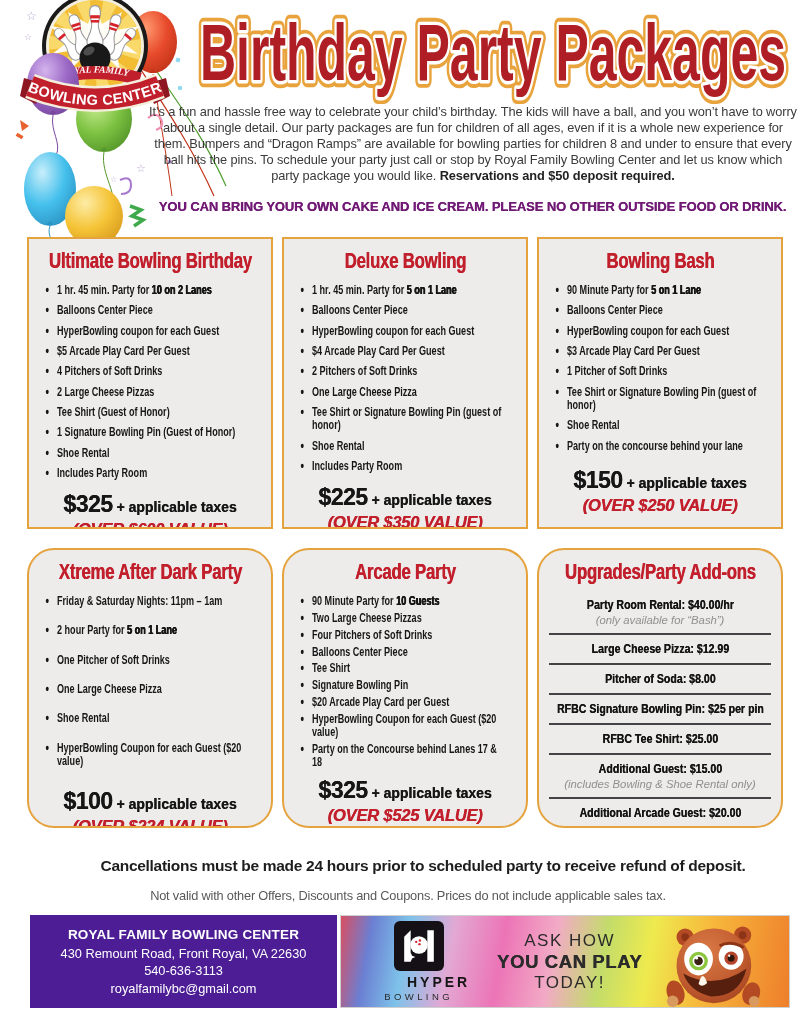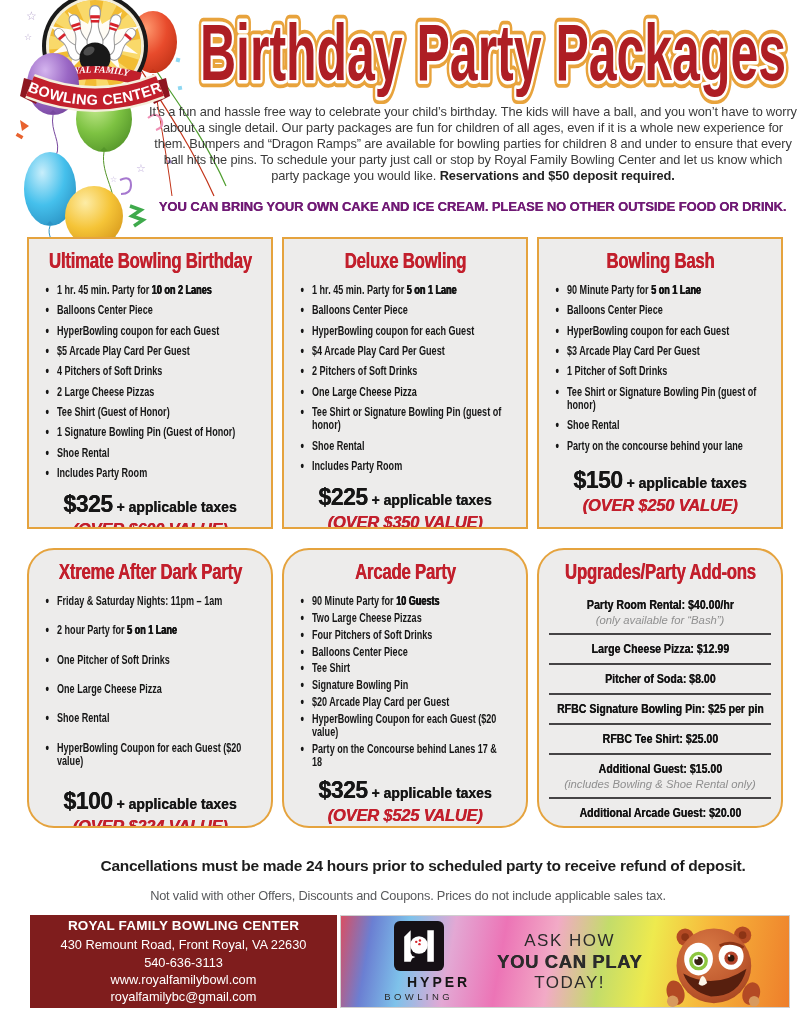--- a/index.html
+++ b/index.html
@@ -56,21 +56,21 @@
   
   .deposit1{position:absolute;left:0;top:836px;width:100%;text-align:center;
             font-size:15.5px;font-weight:700;color:#1d1d1d;letter-spacing:-0.2px;}
   .deposit2{position:absolute;left:0;top:857px;width:100%;text-align:center;
             font-size:15.5px;font-weight:700;color:#1d1d1d;letter-spacing:-0.3px;padding-left:23px;}
   .disclaimer{position:absolute;left:0;top:888px;width:100%;text-align:center;
               font-size:12.8px;color:#58595b;letter-spacing:-0.2px;padding-left:8px;}
 
   
   .footer{position:absolute;left:30px;top:915px;width:760px;height:93px;display:flex;}
-  .f-black{width:307px;background:#7f1d1d;color:#fff;text-align:center;
+  .f-black{width:307px;background:#4c1d95;color:#fff;text-align:center;
            display:flex;flex-direction:column;justify-content:center;gap:2px;margin-right:3px;}
   .f-name{font-size:13.5px;font-weight:700;letter-spacing:0.2px;margin-bottom:2px;}
   .f-line{font-size:12.8px;line-height:1.2;}
   .banner{flex:1;position:relative;border:1px solid #cfcfcf;box-sizing:border-box;
           display:flex;align-items:center;
           background:linear-gradient(100deg,#d94f63 0%,#6b7fd2 7%,#7ec2ea 15%,#e3a8d4 25%,
                      #ec74b6 36%,#f2aac6 47%,#c3dc6a 58%,#eeea4e 68%,#f7b93c 80%,#ee7e2b 100%);}
   .hyper{margin-left:26px;display:flex;flex-direction:column;align-items:center;z-index:2;}
   .hyper-square{width:50px;height:50px;background:#151015;border-radius:6px;}
   .hyper-w1{font-size:14px;font-weight:700;letter-spacing:3px;color:#151515;margin-top:3px;padding-left:40px;}
@@ -334,21 +334,20 @@
   </div>
 
   <div class="deposit2">Cancellations must be made 24 hours prior to scheduled party to receive refund of deposit.</div>
   <div class="disclaimer">Not valid with other Offers, Discounts and Coupons. Prices do not include applicable sales tax.</div>
 
   <div class="footer">
     <div class="f-black">
       <div class="f-name">ROYAL FAMILY BOWLING CENTER</div>
       <div class="f-line">430 Remount Road, Front Royal, VA 22630</div>
       <div class="f-line">540-636-3113</div>
-      <div class="f-line">www.royalfamilybowl.com</div>
       <div class="f-line">royalfamilybc@gmail.com</div>
     </div>
     <div class="banner">
       <div class="hyper">
         <div class="hyper-square">
           <svg viewBox="0 0 54 54" width="50" height="50">
             <polygon points="11,17 18,10 18,44 11,44" fill="#ffffff"></polygon>
             <rect x="36" y="10" width="7" height="34" fill="#ffffff"></rect>
             <circle cx="27" cy="26" r="9.5" fill="#ffffff"></circle>
             <circle cx="24" cy="22.5" r="1.3" fill="#d6242c"></circle>

